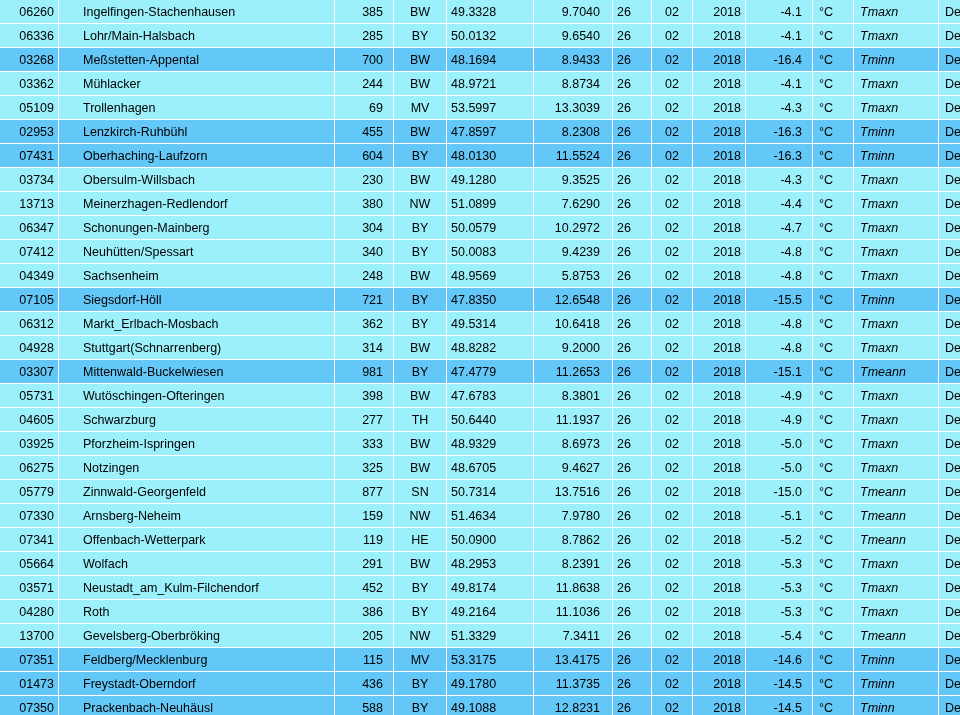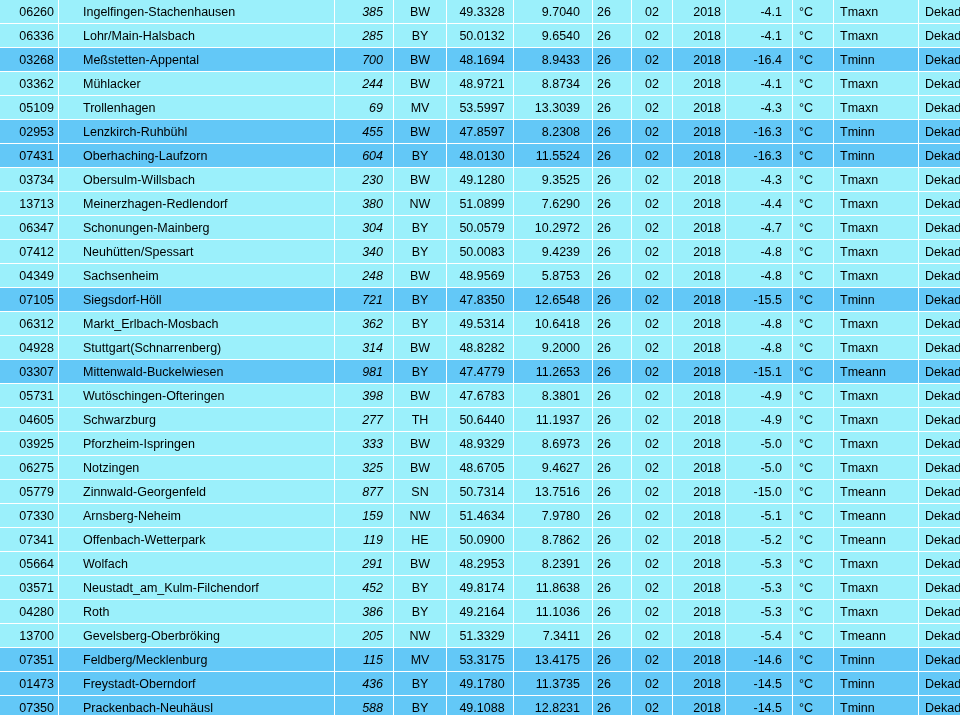--- a/index.html
+++ b/index.html
@@ -28,30 +28,30 @@
     white-space: nowrap;
     overflow: hidden;
     vertical-align: middle;
   }
   tr.r-light td { background: #9bf0fb; }
   tr.r-dark td  { background: #63c8f7; }
 
   
   .c-id     { width: 46px;  text-align: right;   padding-left: 8px; }
   .c-name   { width: 247px; text-align: left;   padding-left: 24px; margin-left: 40px; }
-  .c-alt    { width: 44px;  text-align: right;  padding-right: 10px; font-style: italic; }
+  .c-alt    { width: 44px;  text-align: right;  padding-right: 10px; }
   .c-state  { width: 44px;  text-align: center; }
-  .c-lat    { width: 62px;  text-align: center;  padding-right: 0; }
+  .c-lat    { width: 62px;  text-align: left;  padding-right: 20px; }
   .c-lon    { width: 62px;  text-align: right;  padding-right: 12px; }
   .c-day    { width: 30px;  text-align: left; }
   .c-mon    { width: 32px;  text-align: center; }
   .c-year   { width: 44px;  text-align: right; }
   .c-val    { width: 52px;  text-align: right;  padding-right: 10px; }
   .c-unit   { width: 30px;  text-align: left;   padding-left: 6px; }
-  .c-elem   { width: 74px;  text-align: left;   padding-left: 6px; }
+  .c-elem   { width: 74px;  text-align: left;   padding-left: 6px; font-style: italic; }
   .c-period { width: 72px;  text-align: left;   padding-left: 6px; }
   .c-tail   { width: auto;  border-right: none; }
 </style>
 </head>
 <body>
 
 <table>
   <tbody>
       <tr class="r-light">
         <td class="c-id">06260</td>

